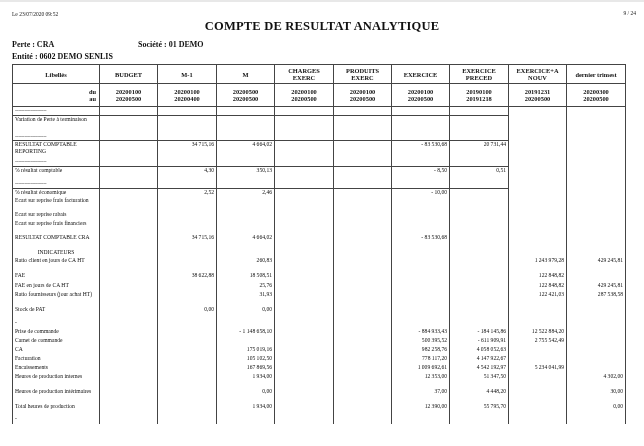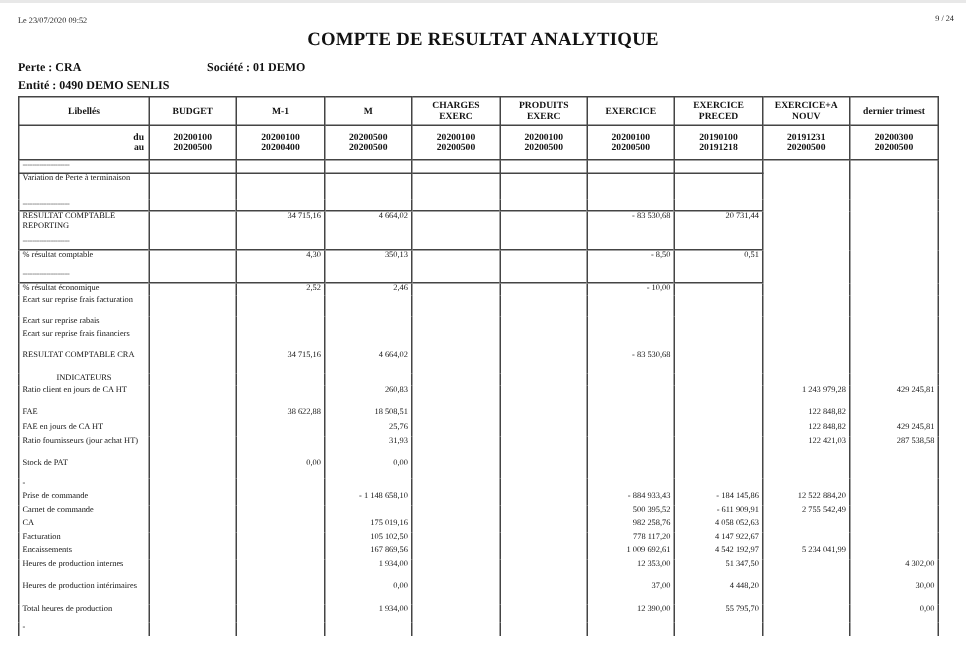--- a/index.html
+++ b/index.html
@@ -55,21 +55,21 @@
 </style>
 </head>
 <body>
 
 <div class="page-top-border"></div>
 <div class="print-date">Le 23/07/2020 09:52</div>
 <div class="page-num">9 / 24</div>
 <div class="report-title">COMPTE DE RESULTAT ANALYTIQUE</div>
 <div class="meta etat">Perte : CRA</div>
 <div class="meta societe">Société : 01   DEMO</div>
-<div class="meta entite">Entité : 0490 DEMO SENLIS</div>
+<div class="meta entite">Entité : 0602 DEMO SENLIS</div>
 
 <table class="report">
   <colgroup>
     <col class="c0">
       <col class="c1">
       <col class="c2">
       <col class="c3">
       <col class="c4">
     <col class="c5">
       <col class="c6">

